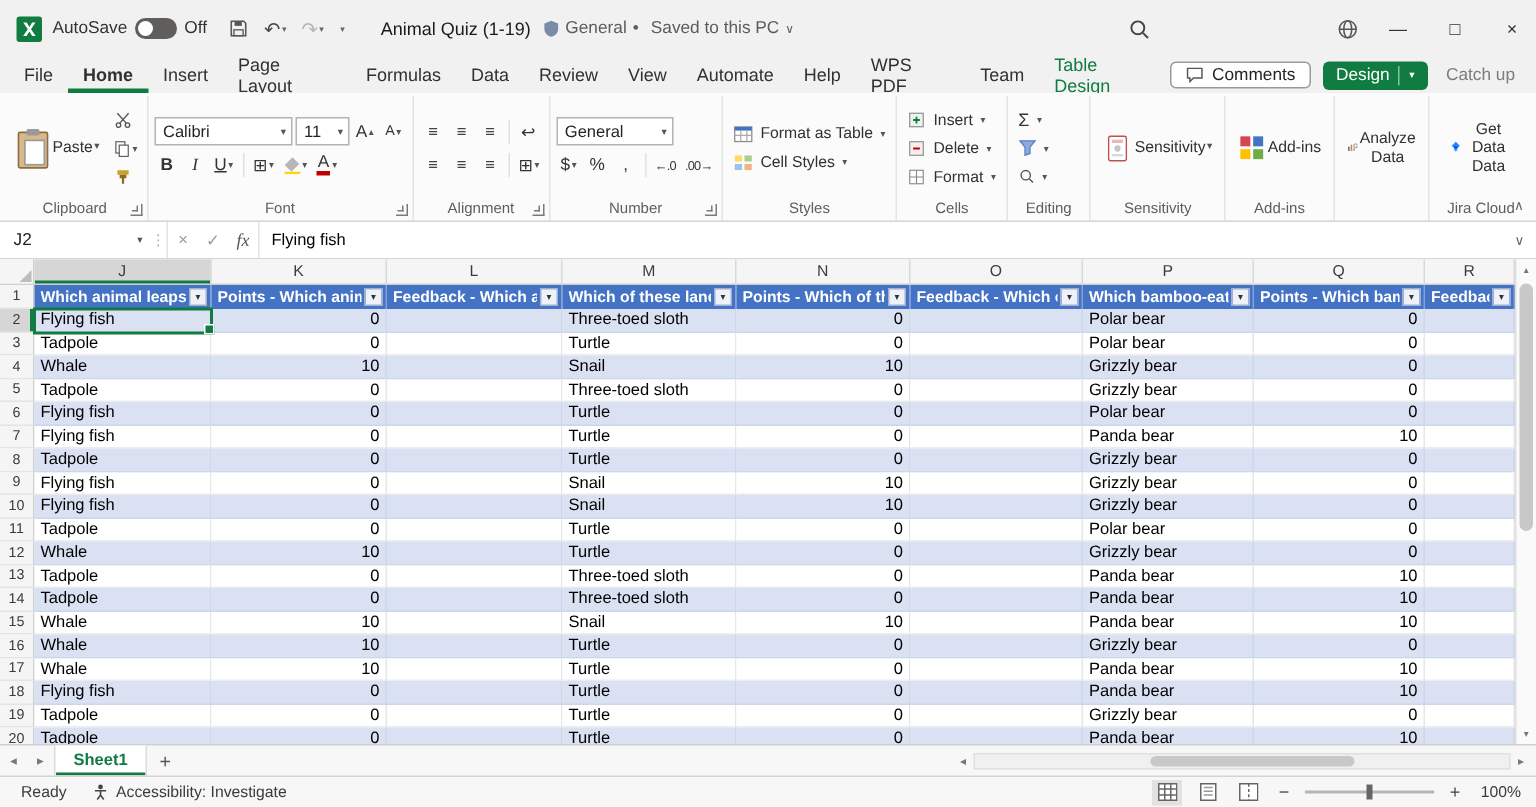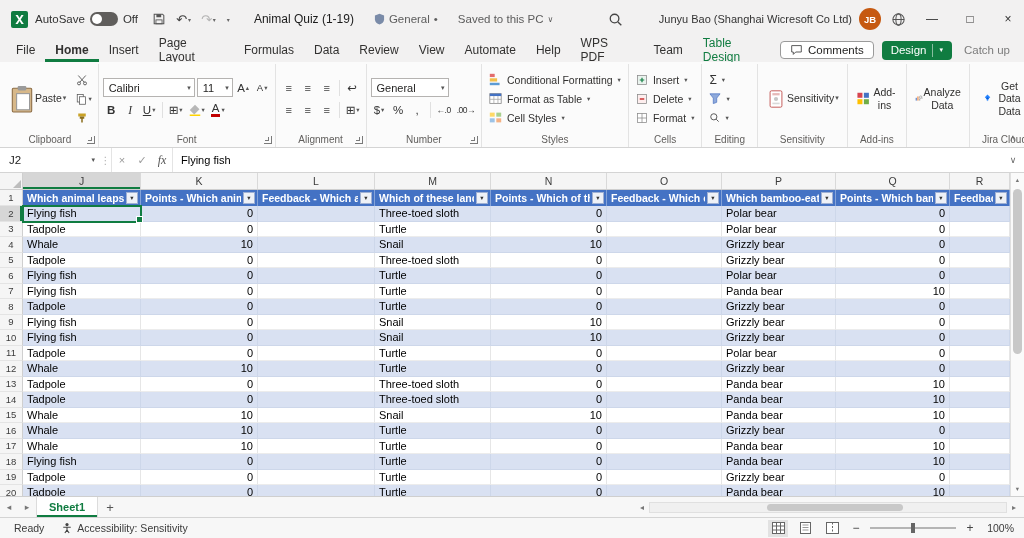--- a/index.html
+++ b/index.html
@@ -15,21 +15,21 @@
 
   
   .titlebar{height:38px;flex:0 0 38px;background:#f2f1f1;display:flex;align-items:center;padding-left:10px;gap:6px;font-size:12px;color:#333;}
   .autosave{display:flex;align-items:center;gap:5px;font-size:11.5px;}
   .toggle{width:28px;height:14px;border-radius:7px;background:#605e5c;position:relative;display:inline-block;}
   .toggle .knob{position:absolute;left:2px;top:2px;width:10px;height:10px;border-radius:50%;background:#fff;}
   .qat{display:flex;align-items:center;gap:2px;margin-left:4px;}
   .qbtn{display:flex;align-items:center;padding:3px 4px;border-radius:3px;}
   .qbtn .dd{font-size:6px;color:#666;margin-left:1px;}
   .undo-g{font-size:13px;color:#444;line-height:1;}
-  .titlegrp{display:flex;align-items:center;gap:20px;margin-left:14px;white-space:nowrap;}
+  .titlegrp{display:flex;align-items:center;gap:8px;margin-left:14px;white-space:nowrap;}
   .doc-title{color:#1b1b1b;}
   .tstatus{display:flex;align-items:center;gap:4px;color:#5c5c5c;font-size:11.5px;}
   .spacer2{flex:2;}
   .spacer1{flex:1;}
   .userchip{display:flex;align-items:center;gap:7px;font-size:11px;color:#333;white-space:nowrap;}
   .avatar{width:22px;height:22px;border-radius:50%;background:var(--avatar);color:#fff;font-size:9.5px;font-weight:bold;display:flex;align-items:center;justify-content:center;}
   .winbtn{width:32px;height:38px;display:flex;align-items:center;justify-content:center;font-size:12px;color:#333;}
 
   
   .tabrow{height:24px;flex:0 0 24px;background:#f2f1f1;display:flex;align-items:center;padding:0 6px;}
@@ -183,24 +183,20 @@
       </span>
     </div>
     <div class="spacer2"></div>
     <div class="qbtn">
       <svg width="15" height="15" viewBox="0 0 16 16">
           <circle cx="7" cy="7" r="4.6" fill="none" stroke="#454545" stroke-width="1.4"></circle>
           <line x1="10.6" y1="10.6" x2="14.2" y2="14.2" stroke="#454545" stroke-width="1.4"></line>
         </svg>
     </div>
     <div class="spacer1"></div>
-    <div class="userchip">
-      <span>Junyu Bao (Shanghai Wicresoft Co Ltd)</span>
-      <span class="avatar">JB</span>
-    </div>
     <div class="qbtn">
       <svg width="15" height="15" viewBox="0 0 16 16">
           <circle cx="8" cy="8" r="6" fill="none" stroke="#555" stroke-width="1.1"></circle>
           <ellipse cx="8" cy="8" rx="2.8" ry="6" fill="none" stroke="#555" stroke-width="1.1"></ellipse>
           <line x1="2" y1="8" x2="14" y2="8" stroke="#555" stroke-width="1.1"></line>
         </svg>
     </div>
     <div class="winbtn">
         <span>—</span>
       </div>
@@ -411,29 +407,20 @@
       <div class="rfoot">
           <span>Number</span>
           <span class="launcher"></span>
         </div>
     </div>
 
     <div class="rgroup">
       <div class="rbody col" style="gap:0">
         <div class="rowbtn">
           <svg width="13" height="13" viewBox="0 0 16 16">
-              <rect x="1" y="1" width="6" height="4" fill="#e36c6c"></rect>
-              <rect x="1" y="6.5" width="9" height="4" fill="#f2bf4b"></rect>
-              <rect x="1" y="12" width="12" height="3" fill="#5b9bd5"></rect>
-            </svg>
-          <span>Conditional Formatting</span>
-          <span class="dd">▾</span>
-        </div>
-        <div class="rowbtn">
-          <svg width="13" height="13" viewBox="0 0 16 16">
               <rect x="1" y="2" width="14" height="12" fill="#fff" stroke="#888"></rect>
               <rect x="1" y="2" width="14" height="3" fill="#4472C4"></rect>
               <line x1="1" y1="9" x2="15" y2="9" stroke="#aaa"></line>
               <line x1="6" y1="5" x2="6" y2="14" stroke="#aaa"></line>
               <line x1="11" y1="5" x2="11" y2="14" stroke="#aaa"></line>
             </svg>
           <span>Format as Table</span>
           <span class="dd">▾</span>
         </div>
         <div class="rowbtn">
@@ -928,21 +915,21 @@
     </div>
   </div>
 
   <div class="statusbar">
     <span>Ready</span>
     <div class="sb-acc">
       <svg width="10" height="12" viewBox="0 0 12 13">
           <circle cx="6" cy="2.4" r="1.9" fill="#444"></circle>
           <path d="M1.5 5.5 h9 M6 5 v4 M6 9 l-2.6 3.5 M6 9 l2.6 3.5" stroke="#444" stroke-width="1.3" fill="none"></path>
         </svg>
-      <span>Accessibility: Sensitivity</span>
+      <span>Accessibility: Investigate</span>
     </div>
     <div class="sb-right">
       <div class="viewbtn active">
         <svg width="13" height="12" viewBox="0 0 13 12">
             <rect x="0.5" y="0.5" width="12" height="11" fill="#fff" stroke="#666"></rect>
             <line x1="0.5" y1="4" x2="12.5" y2="4" stroke="#666"></line>
             <line x1="0.5" y1="8" x2="12.5" y2="8" stroke="#666"></line>
             <line x1="4.5" y1="0.5" x2="4.5" y2="11.5" stroke="#666"></line>
             <line x1="8.5" y1="0.5" x2="8.5" y2="11.5" stroke="#666"></line>
           </svg>

